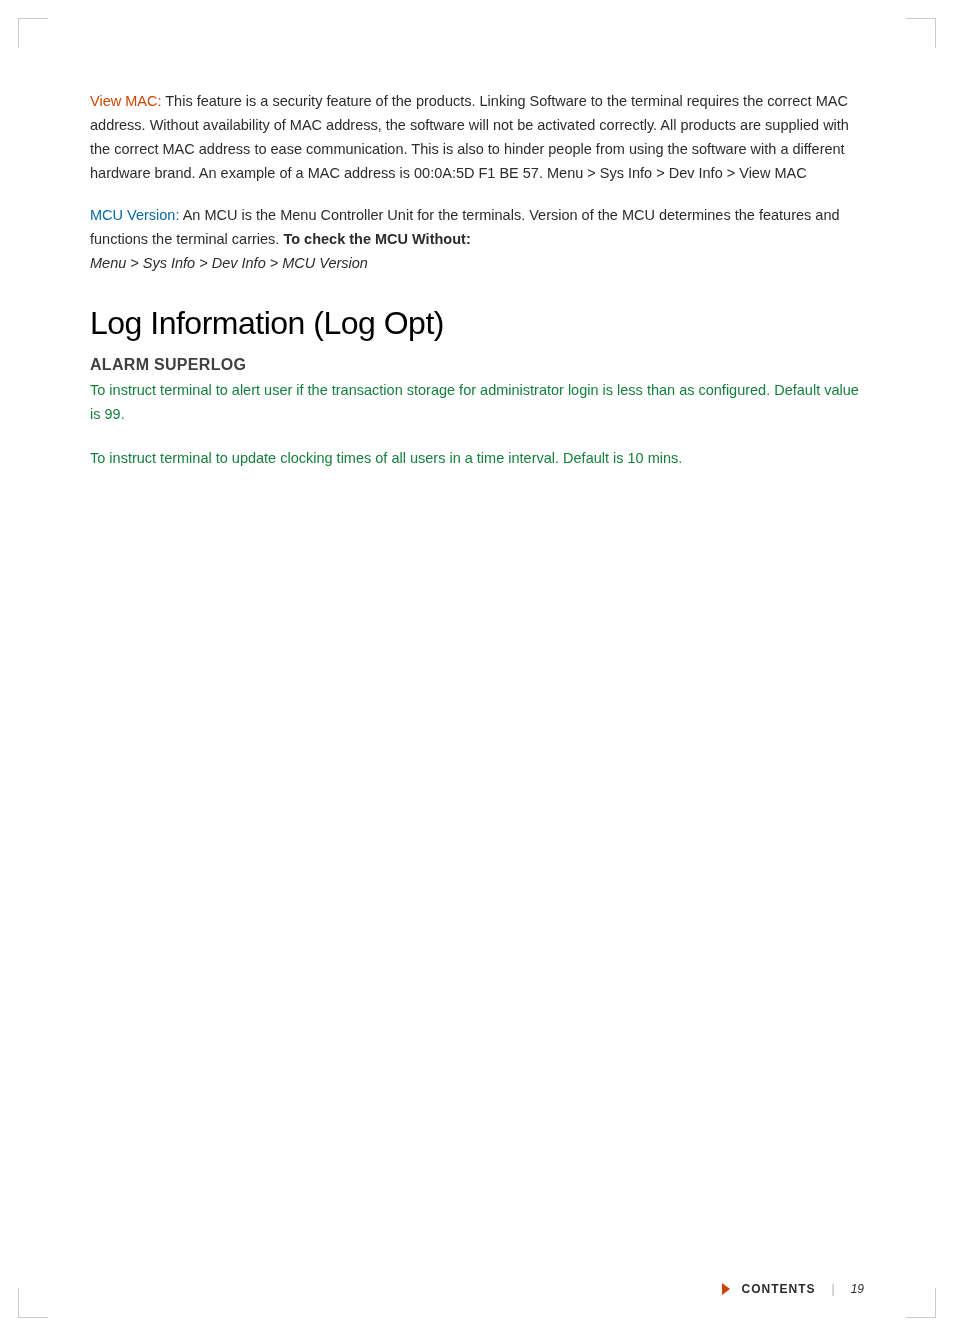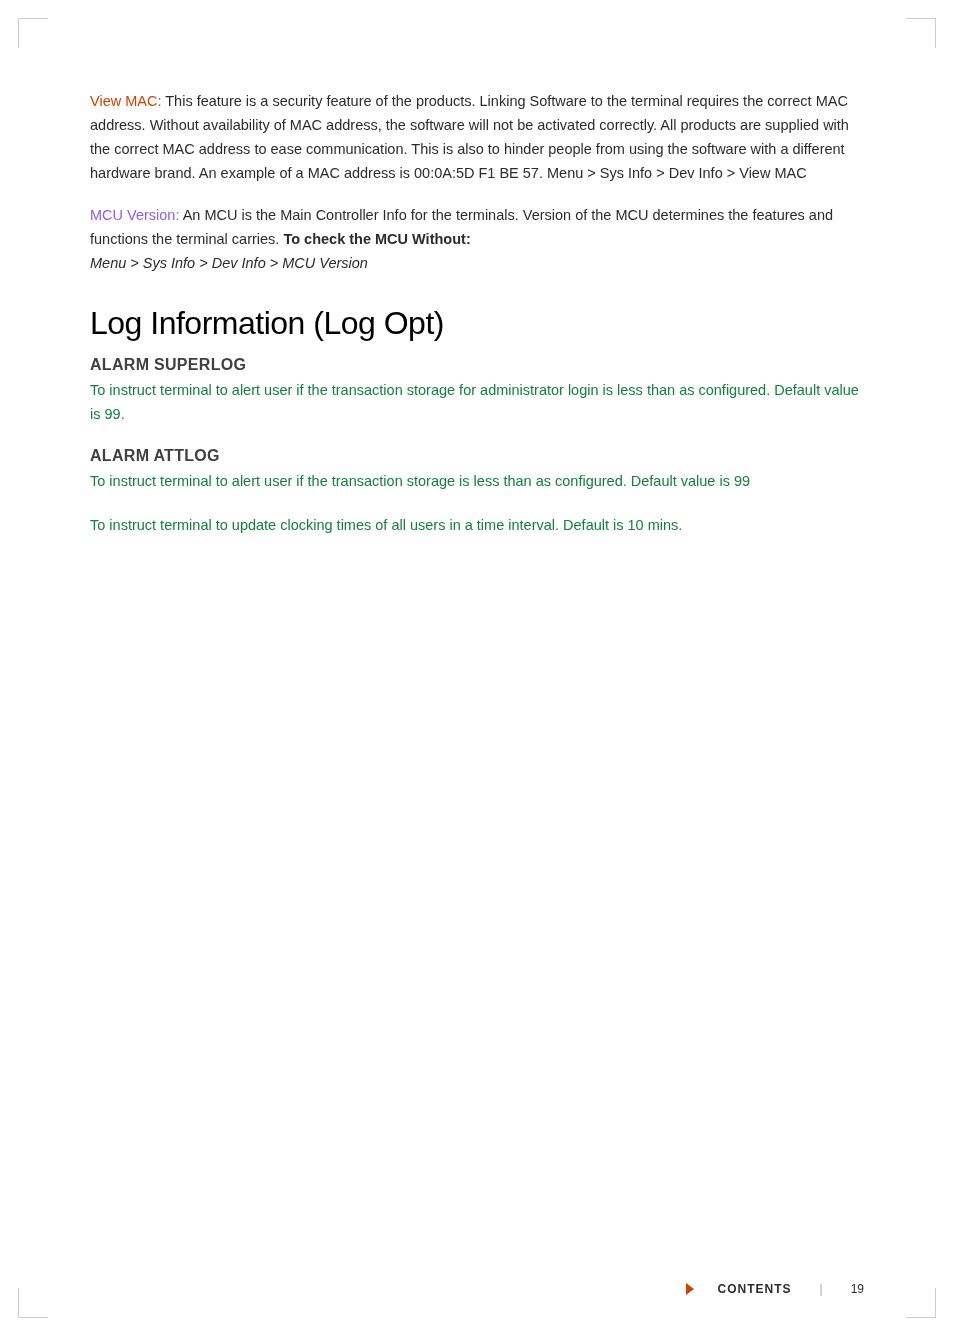--- a/index.html
+++ b/index.html
@@ -71,21 +71,21 @@
     }
 
     .mcu-section {
       margin-bottom: 30px;
       font-size: 14.5px;
       line-height: 1.65;
       color: #2c2c2c;
     }
 
     .mcu-section .term-label {
-      color: #8b5cf6;
+      color: #0369a1;
       font-weight: normal;
     }
 
     .mcu-section .bold-text {
       font-weight: bold;
     }
 
     .mcu-section .italic-text {
       font-style: italic;
     }
@@ -124,21 +124,21 @@
       color: #15803d;
     }
 
     
     .footer {
       position: absolute;
       bottom: 40px;
       right: 90px;
       display: flex;
       align-items: center;
-      gap: 24px;
+      gap: 12px;
     }
 
     .footer-triangle {
       width: 0;
       height: 0;
       border-top: 6px solid transparent;
       border-bottom: 6px solid transparent;
       border-left: 8px solid #cc4400;
     }
 
@@ -151,20 +151,21 @@
 
     .footer-pipe {
       font-size: 12px;
       color: #aaa;
       margin: 0 4px;
     }
 
     .footer-page {
       font-size: 12px;
       color: #2c2c2c;
+      font-style: italic;
     }
   </style>
 </head>
 <body>
 
 <div class="page">
 
   <div class="corner-mark top-left"></div>
   <div class="corner-mark top-right"></div>
   <div class="corner-mark bottom-left"></div>
@@ -172,38 +173,34 @@
 
   <div class="content">
 
     <div class="view-mac-section">
       <span class="term-label">View MAC:</span>
       <span>This feature is a security feature of the products. Linking Software to the terminal requires the correct MAC address. Without availability of MAC address, the software will not be activated correctly. All products are supplied with the correct MAC address to ease  communication. This is also to hinder people from using the software with a different hardware brand.  An example of a MAC address is 00:0A:5D F1 BE 57. Menu &gt; Sys Info &gt; Dev Info &gt; View MAC</span>
     </div>
 
     <div class="mcu-section">
       <span class="term-label">MCU Version:</span>
-      <span>An MCU is the Main Controller Info for the terminals. Version of the MCU determines the features and functions the terminal carries.</span>
+      <span>An MCU is the Menu Controller Unit for the terminals. Version of the MCU determines the features and functions the terminal carries.</span>
       <span class="bold-text">To check the MCU Without:</span>
       <br>
       <span class="italic-text">Menu &gt; Sys Info &gt; Dev Info &gt; MCU Version</span>
     </div>
 
     <h1 class="section-title">Log Information (Log Opt)</h1>
 
 
     <div class="subsection">
       <div class="subsection-title">ALARM SUPERLOG</div>
       <div class="subsection-body">To instruct terminal to alert user if the transaction storage for administrator login is less than as configured. Default value is 99.</div>
     </div>
 
-    <div class="subsection">
-      <div class="subsection-title">ALARM ATTLOG</div>
-      <div class="subsection-body">To instruct terminal to alert user if the transaction storage is less than as configured. Default value is 99</div>
-    </div>
 
     <div class="subsection">
       <div class="subsection-body">To instruct terminal to update clocking times of all users in a time interval. Default is 10 mins.</div>
     </div>
 
   </div>
 
   <div class="footer">
     <div class="footer-triangle"></div>
     <span class="footer-contents">CONTENTS</span>

